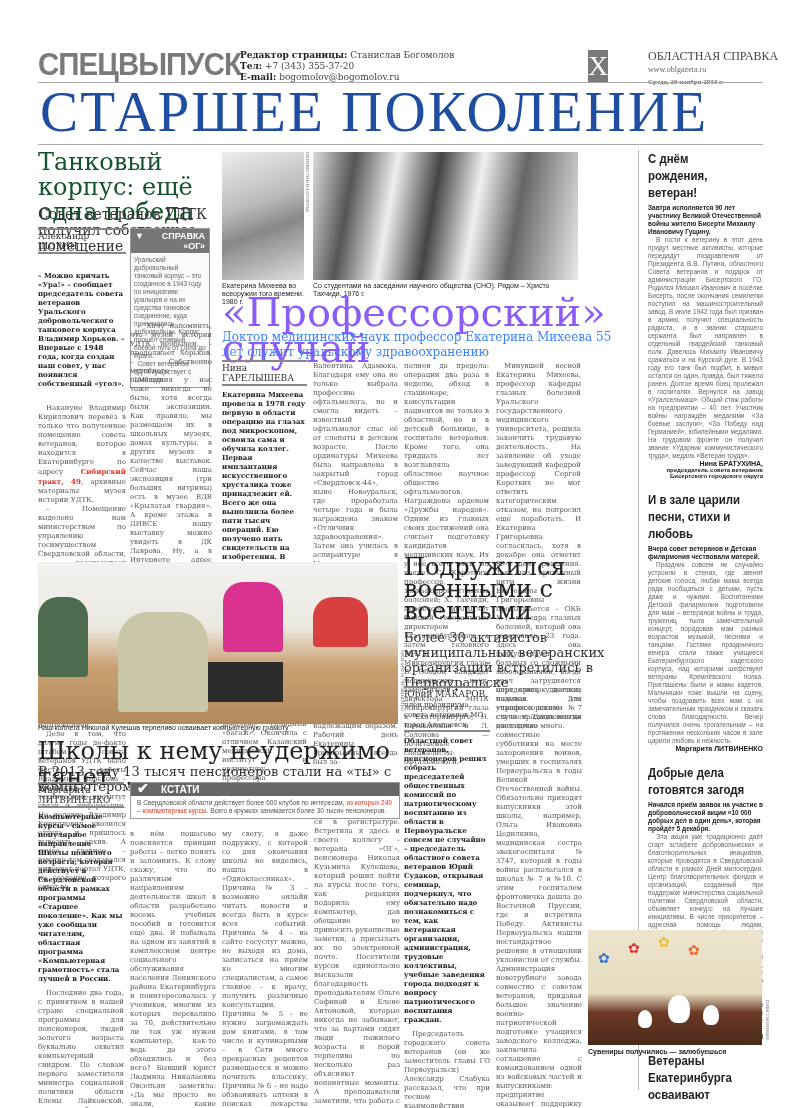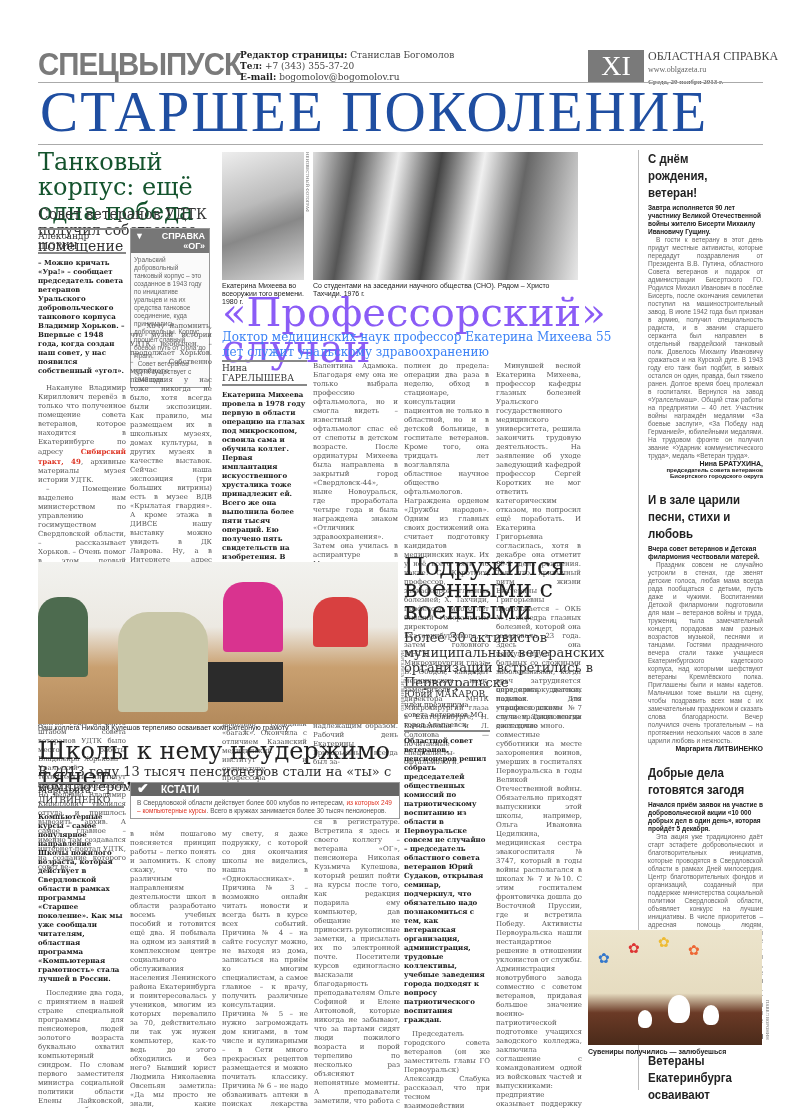--- a/index.html
+++ b/index.html
@@ -1,21 +1,21 @@
 <!DOCTYPE html>
 <html><head>
 <meta charset="utf-8">
 <style>
 *{box-sizing:border-box;margin:0;padding:0}
 body{width:800px;height:1108px;background:#fff;font-family:"DejaVu Serif",serif;color:#222;position:relative;overflow:hidden}
 .abs{position:absolute}
 .hdr-spec{left:38px;top:46px;font-family:"Liberation Sans",sans-serif;font-weight:bold;font-size:32px;color:#7a7a7a;letter-spacing:-1px;transform:scaleX(.92);transform-origin:left}
 .hdr-info{left:240px;top:50px;font-size:9px;line-height:11px;color:#444;font-family:"DejaVu Serif",serif}
 .hdr-info b{color:#222}
-.hdr-num{left:588px;top:50px;width:56px;height:32px;background:#7a7a7a;color:#fff;font-family:"Liberation Serif",serif;font-size:28px;text-align:center;line-height:32px}
+.hdr-num{left:588px;top:50px;width:20px;height:32px;background:#7a7a7a;color:#fff;font-family:"Liberation Serif",serif;font-size:28px;text-align:center;line-height:32px}
 .hdr-paper{left:648px;top:50px;font-family:"Liberation Serif",serif;font-size:12px;color:#444;line-height:13px}
 .hdr-paper .s{font-size:8px;color:#666}
 .hdr-line{left:38px;top:82px;width:725px;height:1px;background:#aaa}
 .mast{left:40px;top:82px;width:724px;font-family:"Liberation Serif",serif;font-size:56px;color:#1f4ea1;letter-spacing:2px;line-height:60px;white-space:nowrap;transform:scaleX(1.02);transform-origin:left}
 .mast-line{left:38px;top:144px;width:725px;height:1px;background:#aaa}
 h1,h2,h3{font-weight:normal}
 .t-tank{left:38px;top:150px;width:190px;font-size:24px;line-height:25px;color:#14532d}
 .st-tank{left:38px;top:206px;width:190px;font-size:14px;line-height:16px;color:#333}
 .byline{font-size:9px;color:#333;border-top:2px solid #888;border-bottom:2px solid #888;padding:1px 0}
 .body-txt{font-size:7px;line-height:9px;color:#555;text-align:justify}
@@ -58,22 +58,22 @@
   <div class="s" style="font-weight:bold;font-size:7px">Среда, 20 ноября 2013 г.</div>
 </div>
 <div class="abs hdr-line"></div>
 <div class="abs mast">СТАРШЕЕ ПОКОЛЕНИЕ</div>
 <div class="abs mast-line"></div>
 
 <h1 class="abs t-tank">Танковый корпус: ещё одна победа</h1>
 <h2 class="abs st-tank">Совет ветеранов УДТК получил собственное помещение</h2>
 <div class="abs" style="left:38px;top:228px;width:88px">
   <div class="byline">Александр ШОРИН</div>
-  <p class="lead" style="margin-top:4px">– Можно кричать «Ура!» – сообщает председатель совета ветеранов Уральского добровольческого танкового корпуса Владимир Хорьков. – Впервые с 1948 года, когда создан наш совет, у нас появился собственный «угол».</p>
-  <p class="body-txt" style="margin-top:9px;text-indent:8px"><span>Накануне Владимир Кириллович перевёз в только что полученное помещение совета ветеранов, которое находится в Екатеринбурге по адресу </span><b class="red">Сибирский тракт, 49</b><span>, архивные материалы музея истории УДТК.</span></p>
+  <p class="lead" style="margin-top:17px">– Можно кричать «Ура!» – сообщает председатель совета ветеранов Уральского добровольческого танкового корпуса Владимир Хорьков. – Впервые с 1948 года, когда создан наш совет, у нас появился собственный «угол».</p>
+  <p class="body-txt" style="margin-top:16px;text-indent:8px"><span>Накануне Владимир Кириллович перевёз в только что полученное помещение совета ветеранов, которое находится в Екатеринбурге по адресу </span><b class="red">Сибирский тракт, 49</b><span>, архивные материалы музея истории УДТК.</span></p>
   <p class="body-txt" style="text-indent:8px">– Помещение выделено нам министерством по управлению госимуществом Свердловской области, – рассказывает Хорьков. – Очень помог в этом первый заместитель председателя правительства Свердловской области Владимир Власов, который всегда поддерживает ветеранов.</p>
   <p class="body-txt" style="text-indent:8px">По словам Владимира Хорькова, это событие буквально подняло дух ветеранам добровольческого корпуса. А ведь совсем недавно ситуация была напряжённой.</p>
   <p class="body-txt" style="text-indent:8px">Дело в том, что долгие годы де-факто штабом совета ветеранов УДТК было место работы Владимира Хорькова – Уральский технический институт связи и информации. Но недавно Владимир Кириллович уволился оттуда, и пришлось вывозить архив. А самое главное – именно там создавался интернет-портал УДТК, на создание которого совет ве-</p>
 </div>
 <div class="abs sprav">
   <div class="sprav-h"><span style="float:left">▼</span><span>СПРАВКА «ОГ»</span></div>
   <div class="sprav-b"><span>Уральский добровольный танковый корпус – это созданное в 1943 году по инициативе уральцев и на их средства танковое соединение, куда принимались добровольцы. Корпус прошёл славный боевой путь от Орла до Праги.</span><br>&nbsp;&nbsp;<span>Совет ветеранов УДТК существует с 1948 года.</span></div>
 </div>
 <div class="abs" style="left:130px;top:322px;width:82px">
   <p class="body-txt" style="text-indent:8px"><span>– Хочу напомнить, что музей истории УДТК необычен, – продолжает Хорьков. – Собственно музейного помещения у нас тоже никогда не было, хотя всегда были экспозиции. Как правило, мы размещаем их в школьных музеях, домах культуры, в других музеях в качестве выставок. Сейчас наша экспозиция (три больших витрины) есть в музее ВДВ «Крылатая гвардия». А кроме этажа в ДИВСЕ нашу выставку можно увидеть в ДК Лаврова. Ну, а в Интернете адрес нашего портала - </span><span class="link">www.uldtv.ru</span><span>. Кроме того, мы размещаем по всему Екатеринбургу рекламные щиты, которые напоминают жителям города о славной истории УДТК, снимаем документальные фильмы. Добро пожаловать в гости!</span></p>

